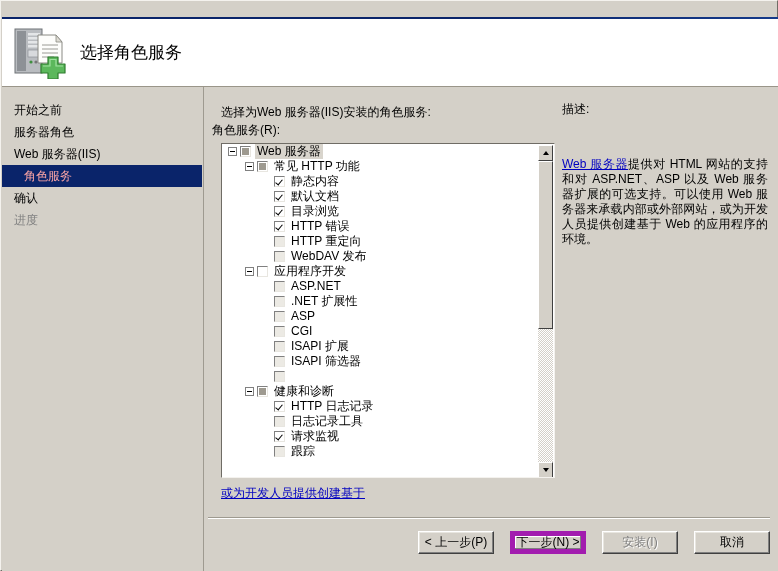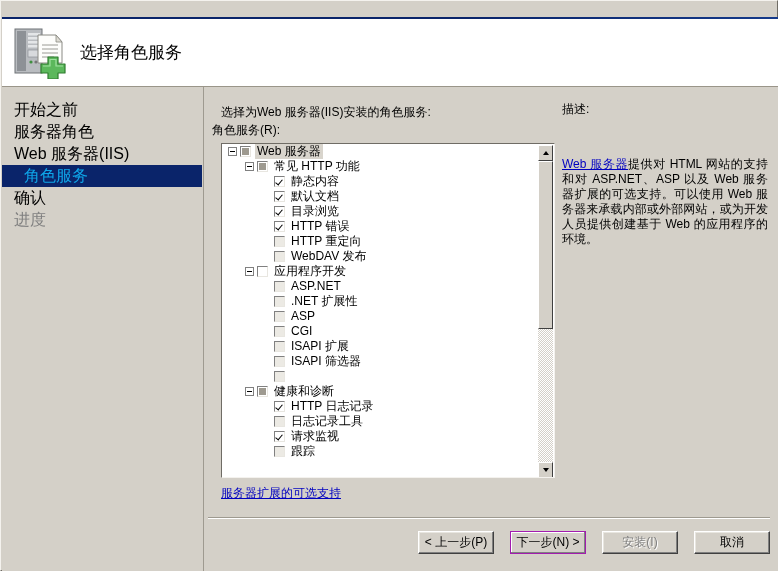--- a/index.html
+++ b/index.html
@@ -62,25 +62,25 @@
     background:#d4d0c8;
     border-right:1px solid #fefefe;
   }
   .sidebar::after{
     content:"";position:absolute;right:-1px;top:0;width:1px;height:484px;
     background:#9e9a90;
   }
   .nav{padding-top:12px;}
   .nav-item{
     height:22px;line-height:22px;
-    padding-left:12px;font-size:16px;color:#000;
+    padding-left:12px;font-size:12px;color:#000;
     white-space:nowrap;cursor:default;
   }
   .nav-item.selected{
-    background:#0a246a;color:#0ea5e9;padding-left:22px;
+    background:#0a246a;color:#fca5a5;padding-left:22px;
     margin-right:1px;
   }
   .nav-item.disabled{color:#808080;}
 
   .content{
     position:absolute;left:203px;top:86px;width:574px;height:484px;
     background:#d4d0c8;
   }
   .content-inner{position:absolute;left:0;top:0;width:574px;height:420px;}
 
@@ -200,21 +200,21 @@
   .btn{
     width:76px;height:23px;
     background:#d4d0c8;font-size:12px;color:#000;
     display:flex;align-items:center;justify-content:center;
     border-top:1px solid #fff;border-left:1px solid #fff;
     border-right:1px solid #404040;border-bottom:1px solid #404040;
     box-shadow:inset -1px -1px 0 #808080, inset 1px 1px 0 #e8e6e0;
     box-sizing:border-box;cursor:default;white-space:nowrap;
   }
   .btn.default{
-    border:1px solid #a21caf;
+    border:5px solid #a21caf;
     box-shadow:inset -1px -1px 0 #808080, inset 1px 1px 0 #fff;
   }
   .btn.disabled{color:#808080;text-shadow:1px 1px 0 #fff;}
 </style>
 </head>
 <body>
 
 <div class="window">
 
   <div class="titlebar">
@@ -387,21 +387,21 @@
             <span class="arrow arrow-up"></span>
           </div>
           <div class="vs-track"></div>
           <div class="vs-thumb"></div>
           <div class="vs-btn vs-down">
             <span class="arrow arrow-down"></span>
           </div>
         </div>
       </div>
 
-      <div class="more-link">服务器扩展的可选支持</div>
+      <div class="more-link">或为开发人员提供创建基于</div>
 
       <div class="desc">
         <div class="desc-title">描述:</div>
         <div class="desc-body"><span class="desc-link">Web 服务器</span><span>提供对 HTML 网站的支持和对 ASP.NET、ASP 以及 Web 服务器扩展的可选支持。可以使用 Web 服务器来承载内部或外部网站，或为开发人员提供创建基于 Web 的应用程序的环境。</span></div>
       </div>
 
     </div>
   </div>
 
   <div class="sep">

